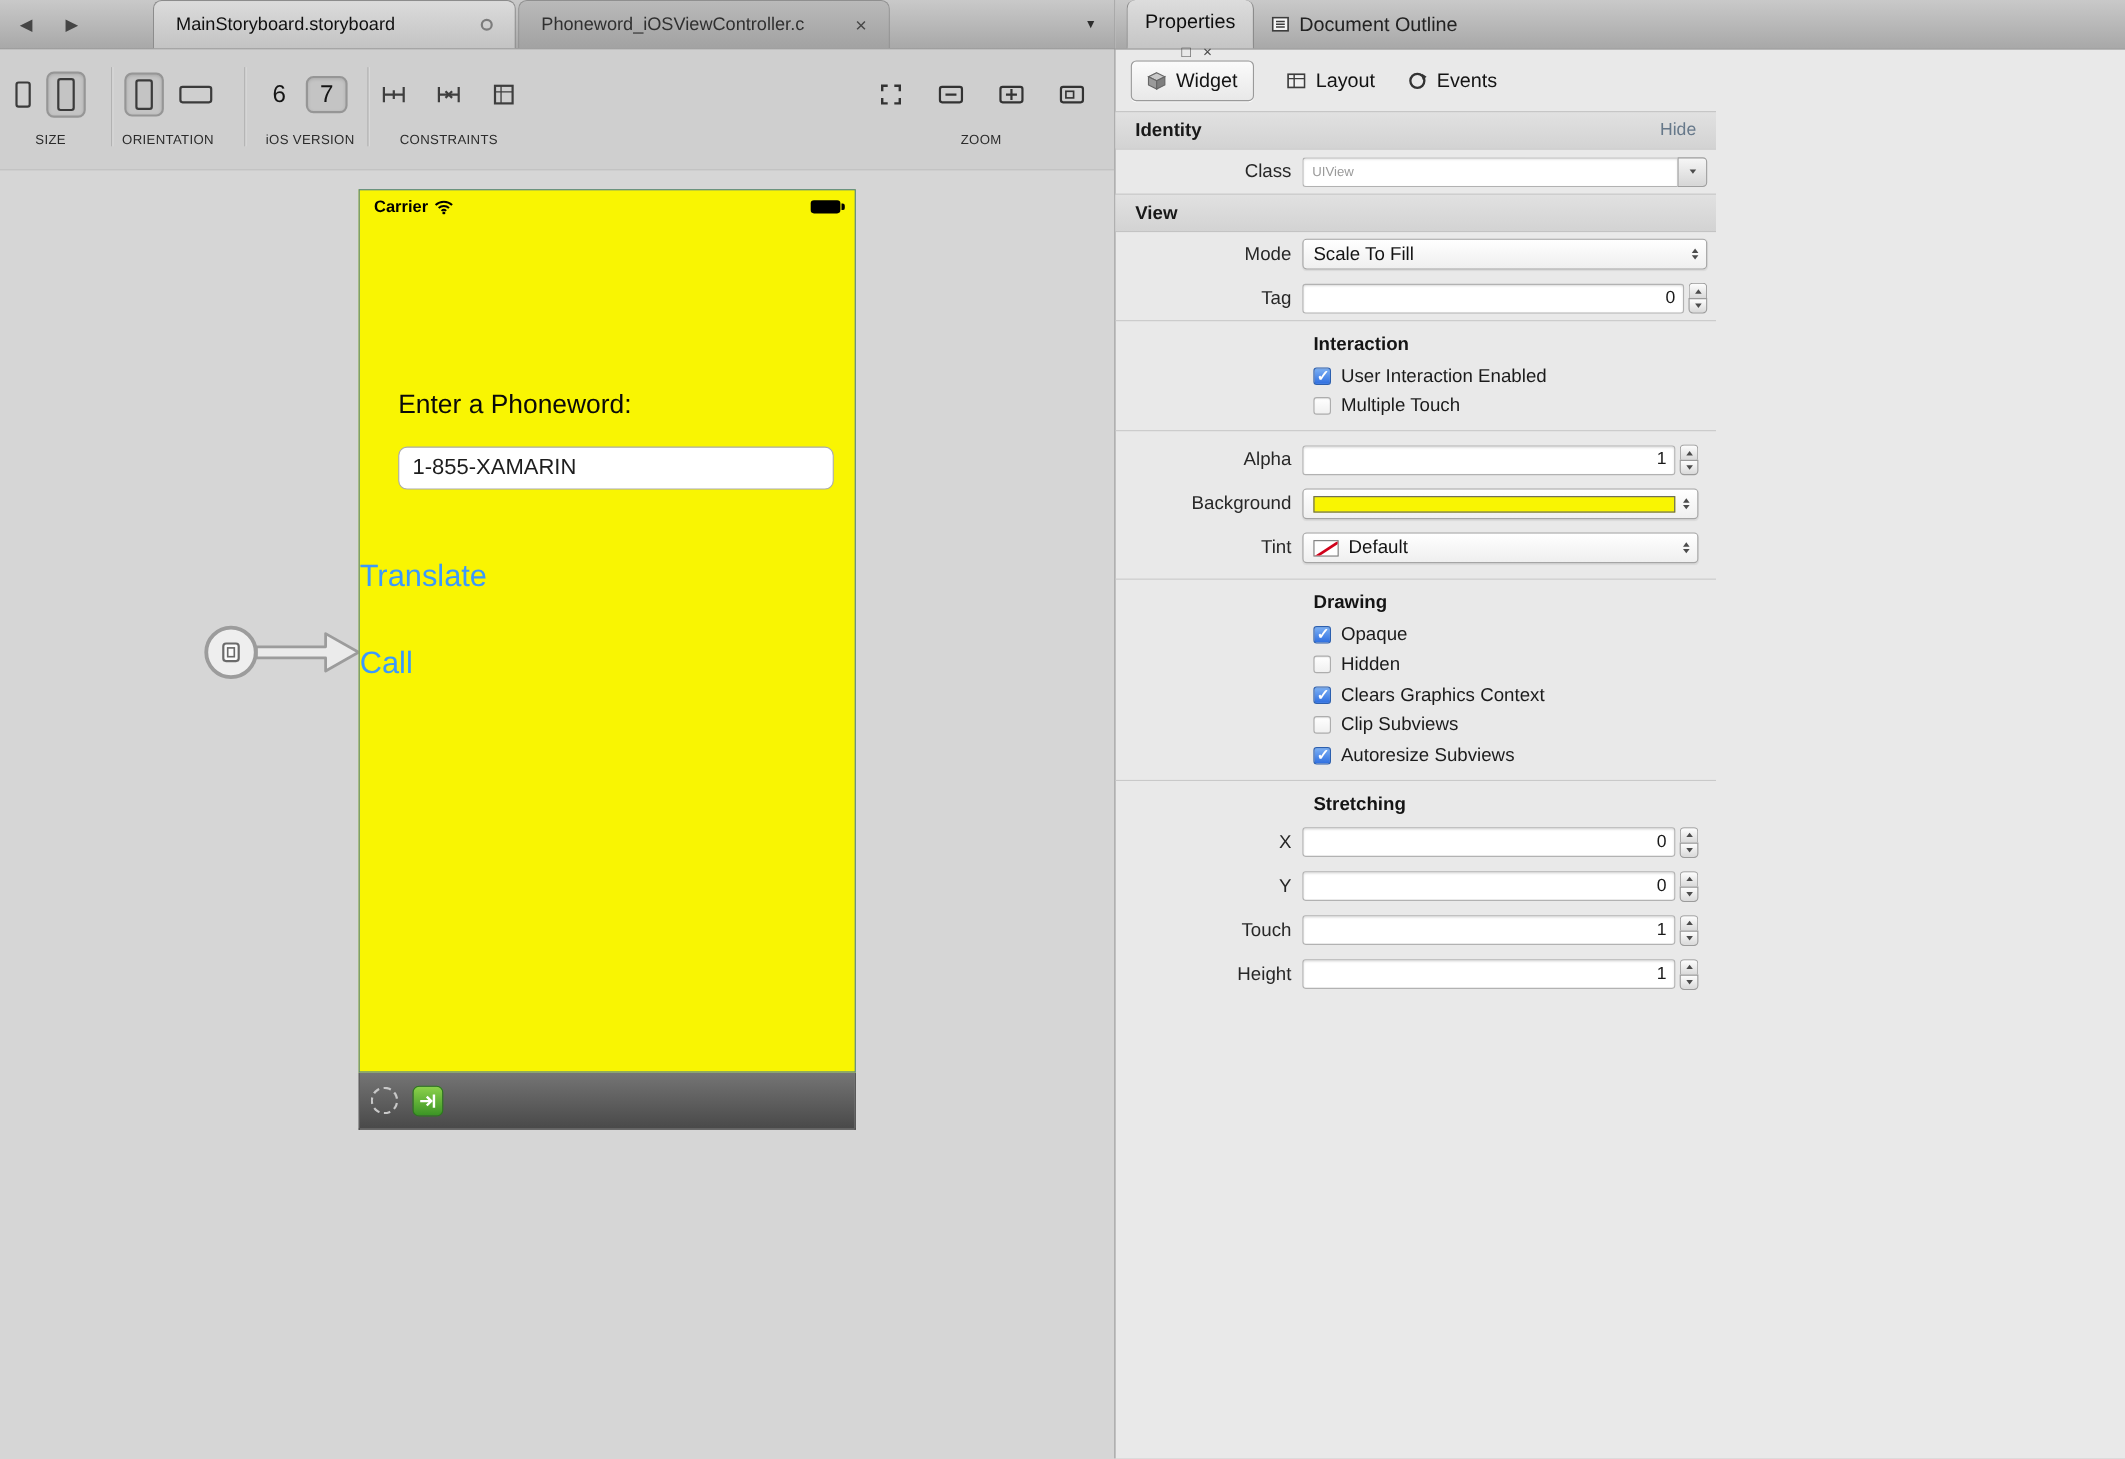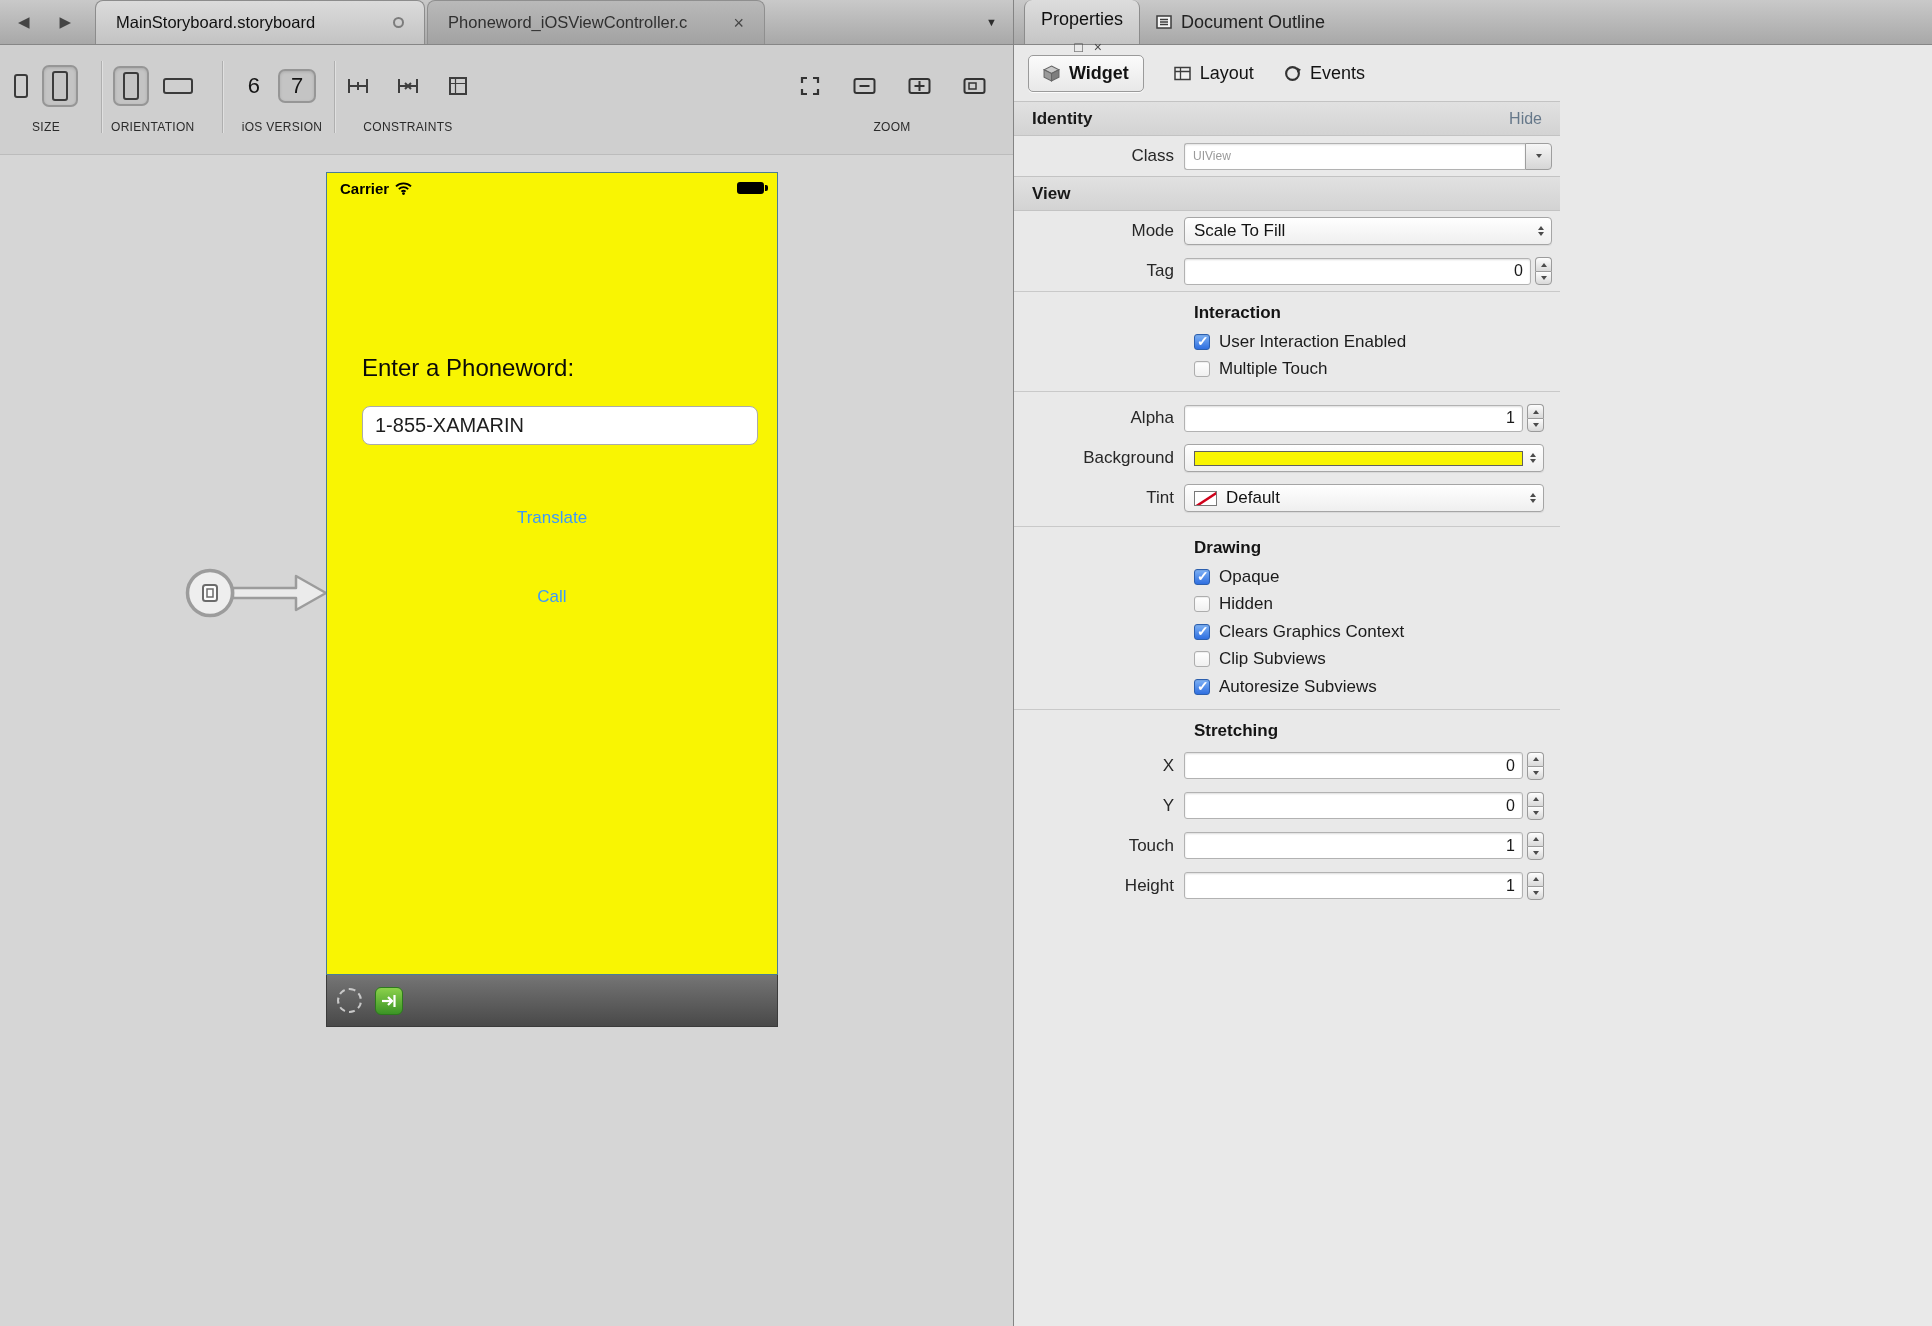--- a/index.html
+++ b/index.html
@@ -6,21 +6,21 @@
   html,body { width:1932px; height:1326px; overflow:hidden; }
   body { font-family:"Liberation Sans", sans-serif; background:#d6d6d6; }
   .app { width:1932px; height:1326px; display:flex; position:relative; }
 
   
   .editor { width:1013px; display:flex; flex-direction:column; flex-shrink:0; }
 
   .tabbar { height:45px; background:linear-gradient(#c9c9c9,#a8a8a8); border-bottom:1px solid #868686; display:flex; align-items:stretch; position:relative; flex-shrink:0; }
   .nav { display:flex; align-items:center; gap:30px; padding:0 24px 0 18px; }
   .navbtn { color:#454545; font-size:15px; cursor:default; }
-  .tab { display:flex; align-items:center; justify-content:space-between; padding:0 20px; border-radius:8px 8px 0 0; font-size:16.5px; }
+  .tab { display:flex; align-items:center; justify-content:space-between; padding:0 20px; border-radius:8px 8px 0 0; font-size:16.5px;margin-left:44px; }
   .tab.active { width:330px; background:linear-gradient(#dbdbdb,#c3c3c3); border:1px solid #8c8c8c; border-bottom:none; color:#101010; }
   .tab.inactive { width:338px; background:linear-gradient(#b9b9b9,#a2a2a2); border:1px solid #8f8f8f; border-bottom:none; color:#303030; margin-left:2px; }
   .tab .lbl { white-space:nowrap; overflow:hidden; text-overflow:ellipsis; }
   .moddot { width:11px; height:11px; border-radius:50%; border:2.5px solid #7c7c7c; flex-shrink:0; margin-left:14px; }
   .closex { margin-left:14px; color:#474747; font-size:18px; line-height:1; flex-shrink:0; }
   .tab-overflow { position:absolute; right:16px; top:50%; transform:translateY(-50%); font-size:11px; color:#2d2d2d; }
 
   .toolbar { height:110px; background:#cfcfcf; position:relative; flex-shrink:0; border-bottom:1px solid #bcbcbc; }
   .tgroup { position:absolute; top:12px; display:flex; flex-direction:column; align-items:center; }
   .ticons { height:58px; display:flex; align-items:center; gap:14px; }
@@ -37,40 +37,40 @@
   .canvas { flex:1; position:relative; background:#d6d6d6; }
 
   .phone { position:absolute; left:326px; top:17px; width:452px; }
   .screen { height:803px; border:1px solid #4a7d94; position:relative; background:#f9f502; }
   .statusbar { position:absolute; top:0; left:0; right:0; height:30px; display:flex; align-items:center; justify-content:space-between; padding:0 13px; }
   .carrier { font-size:15px; font-weight:bold; color:#000; display:flex; align-items:center; gap:6px; }
   .battery { width:27px; height:12px; background:#000; border-radius:3px; position:relative; }
   .battery::after { content:""; position:absolute; right:-4px; top:3px; width:3px; height:6px; background:#000; border-radius:0 2px 2px 0; }
   .prompt { position:absolute; left:35px; top:181px; font-size:24px; color:#0a0a0a; }
   .phonefield { position:absolute; left:35px; top:233px; width:396px; height:39px; border:1px solid #ababab; border-radius:8px; background:#fff; font-size:20px; color:#1d1d1d; padding:0 12px; font-family:inherit; }
-  .vbtn { position:absolute; left:0; width:100%; text-align:center; font-size:17px; cursor:default; }
+  .vbtn { position:absolute; left:0; width:100%; text-align:left; font-size:28px; cursor:default; }
   .vbtn.translate { top:335px; }
   .vbtn.call { top:414px; }
 
   .dock { height:52px; background:linear-gradient(#757575,#494949); border:1px solid #3b3b3b; border-top:none; display:flex; align-items:center; gap:13px; padding-left:10px; }
   .dashcircle { width:25px; height:25px; border-radius:50%; border:2px dashed #c8c8c8; }
   .segue { width:28px; height:28px; border-radius:6px; background:linear-gradient(#8bd14b,#3b9425); border:1px solid #2d791d; display:flex; align-items:center; justify-content:center; }
 
   .initial-arrow { position:absolute; left:183px; top:407px; }
 
   
   .inspector { flex:1; background:#e9e9e9; display:flex; flex-direction:column; border-left:1px solid #848484; }
   .iheader { height:45px; background:linear-gradient(#c9c9c9,#a8a8a8); border-bottom:1px solid #868686; display:flex; align-items:stretch; padding-left:10px; flex-shrink:0; }
   .ptab { display:flex; align-items:center; gap:9px; padding:0 16px; font-size:18px; color:#222; }
   .ptab.active { background:linear-gradient(#dddddd,#c5c5c5); border-left:1px solid #8c8c8c; border-right:1px solid #8c8c8c; border-radius:8px 8px 0 0; color:#0f0f0f;flex-direction:column; }
   .minibtns { display:flex; gap:11px; margin-left:12px; align-items:center; color:#4b4b4b; font-size:14px; }
 
   .subtabs { height:56px; display:flex; align-items:center; gap:30px; padding-left:14px; flex-shrink:0; }
   .segbtn { display:flex; align-items:center; gap:9px; font-size:18px; color:#131313; }
-  .segbtn.selected { border:1px solid #9a9a9a; border-radius:5px; padding:7px 14px; background:linear-gradient(#fbfbfb,#e8e8e8); box-shadow:0 1px 0 rgba(255,255,255,.8); font-weight:bold; }
+  .segbtn.selected { border:1px solid #9a9a9a; border-radius:5px; padding:7px 14px; background:linear-gradient(#fbfbfb,#e8e8e8); box-shadow:0 1px 0 rgba(255,255,255,.8); font-weight:normal; }
 
   .pcontent { width:546px; }
   .secbar { height:35px; background:linear-gradient(#e1e1e1,#d3d3d3); border-top:1px solid #c3c3c3; border-bottom:1px solid #c3c3c3; display:flex; align-items:center; justify-content:space-between; padding:0 18px; font-size:17px; font-weight:bold; color:#191919; }
   .hidelink { font-weight:normal; color:#66788a; font-size:16px; }
 
   .prow { display:flex; align-items:center; height:40px; padding-right:8px; }
   .plabel { width:170px; text-align:right; padding-right:10px; font-size:17px; color:#272727; flex-shrink:0; }
   .pctrl { flex:1; display:flex; align-items:center; }
   .tinput { width:100%; height:27px; border:1px solid #b2b2b2; border-radius:3px; background:#fff; box-shadow:inset 0 1px 2px rgba(0,0,0,.14); font-size:16px; padding:0 7px; font-family:inherit; color:#1a1a1a; }
   .tinput.num { text-align:right; }

